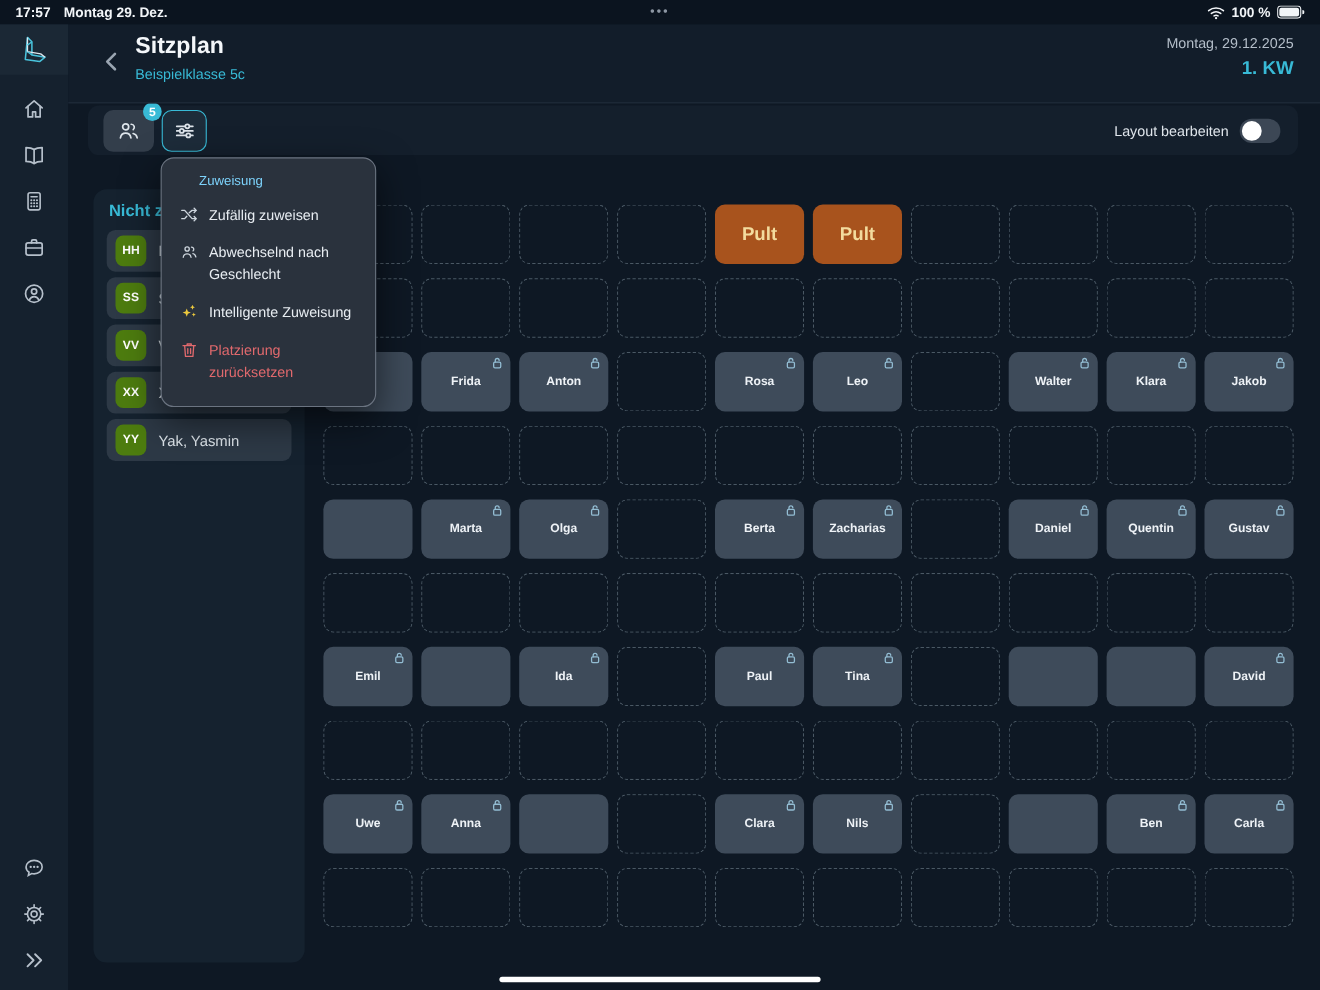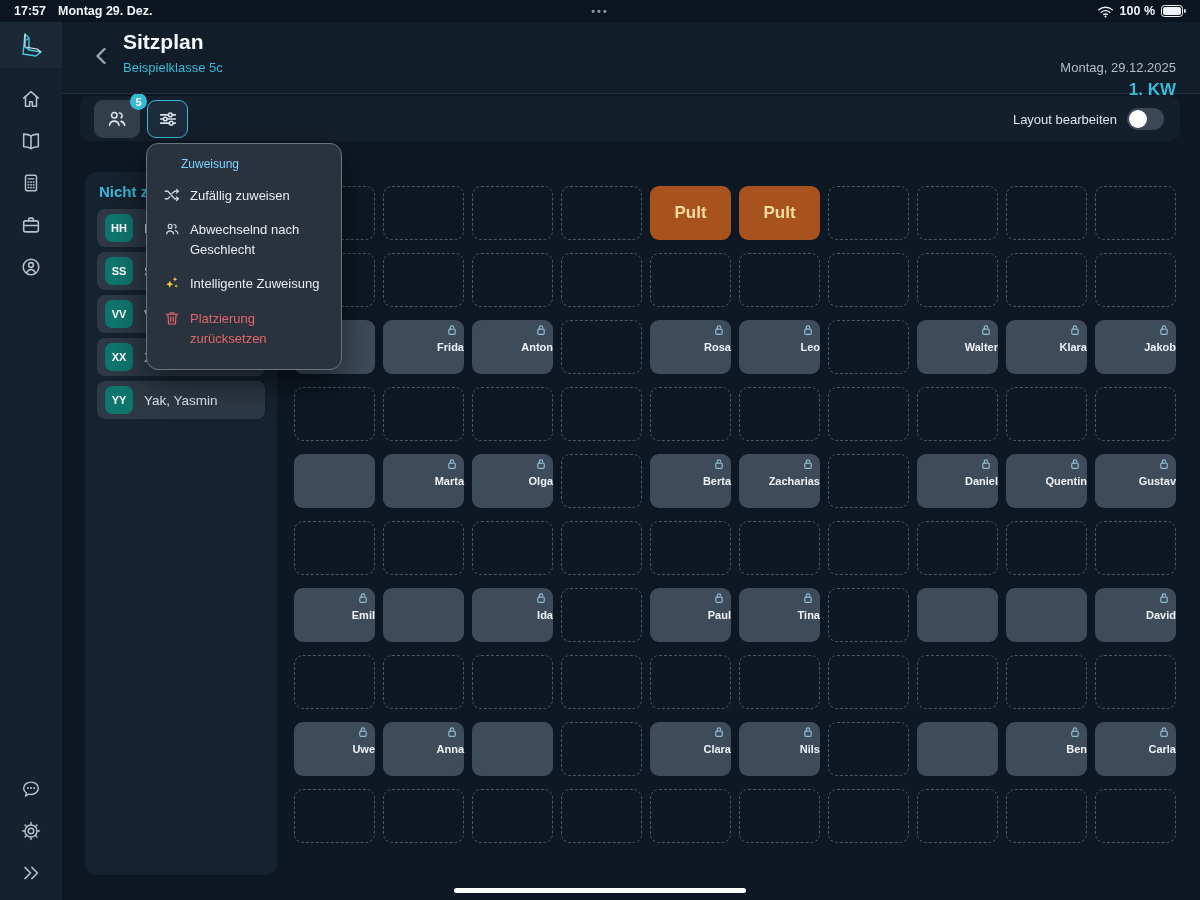--- a/index.html
+++ b/index.html
@@ -25,21 +25,21 @@
   .side-ic { width:22px; height:22px; color:#b6c0cb; cursor:pointer; }
   .side-ic svg { width:22px; height:22px; display:block; }
 
   
   .header { position:absolute; left:62px; top:22px; right:0; height:72px; background:#121d2a;
     border-bottom:1px solid #222e3c; z-index:20; }
   .back-btn { position:absolute; left:28px; top:22px; width:24px; height:24px; color:#9aa5b1; cursor:pointer; }
   .h-title { position:absolute; left:61px; top:8px; font-size:21px; font-weight:bold; color:#f4f7fa; }
   .h-sub { position:absolute; left:61px; top:38px; font-size:13px; color:var(--accent); }
   .h-right { position:absolute; right:24px; top:10px; text-align:right; }
-  .h-date { font-size:13px; color:#b4bec9;margin-top:28px; }
+  .h-date { font-size:13px; color:#b4bec9; }
   .h-week { font-size:17px; font-weight:bold; color:var(--accent); margin-top:5px; }
 
   
   .content { position:absolute; left:62px; top:94px; right:0; bottom:0; background:#0e1824; }
 
   .toolbar { position:absolute; left:18px; top:2px; width:1100px; height:45px; background:#141f2c; border-radius:10px; }
   .tb-btn { position:absolute; top:4px; width:46px; height:38px; border-radius:9px; background:#333e4b;
     display:grid; place-items:center; color:#dde4ea; cursor:pointer; }
   .tb-btn svg { width:22px; height:22px; }
   .tb-btn.people { left:14px; }
@@ -49,31 +49,31 @@
   .toggle-wrap { position:absolute; right:16px; top:12px; display:flex; align-items:center; gap:10px; }
   .toggle-label { font-size:13px; color:#dfe5eb; }
   .toggle { width:37px; height:22px; border-radius:11px; background:#3c4755; position:relative; cursor:pointer; }
   .toggle .knob { position:absolute; left:2px; top:2px; width:18px; height:18px; border-radius:50%; background:#fff; }
 
   
   .panel { position:absolute; left:23px; top:78px; width:192px; height:703px; background:#15222f; border-radius:12px; }
   .panel-heading { position:absolute; left:14px; top:11px; font-size:15px; font-weight:bold; color:var(--accent); white-space:nowrap; overflow:hidden; max-width:170px; }
   .chips { position:absolute; left:12px; top:37px; width:168px; display:flex; flex-direction:column; gap:5px; }
   .chip { height:38px; background:#2d3946; border-radius:8px; display:flex; align-items:center; padding:0 8px; gap:11px; cursor:pointer; overflow:hidden; }
-  .chip .badge { width:28px; height:28px; border-radius:7px; background:#0f766e; color:#fff; font-size:11px; font-weight:bold;
+  .chip .badge { width:28px; height:28px; border-radius:7px; background:#4d7c0f; color:#fff; font-size:11px; font-weight:bold;
     display:grid; place-items:center; flex:0 0 auto; }
   .chip .sname { font-size:13.5px; color:#dde4ea; white-space:nowrap; }
 
   
   .grid { position:absolute; left:232px; top:92px; display:grid; grid-template-columns:repeat(10,81px);
     grid-auto-rows:54px; column-gap:8px; row-gap:13px; }
   .cell { border-radius:9px; position:relative; cursor:pointer; }
   .cell.slot { border:1.7px dashed #4a5864; background:transparent; }
   .cell.seat { background:#3e4b5a; }
-  .seat-name { position:absolute; left:0; right:0; top:50%; transform:translateY(-50%); text-align:right;
+  .seat-name { position:absolute; left:0; right:0; top:50%; transform:translateY(-50%); text-align:center;
     font-size:11px; font-weight:600; color:#eef2f6; }
   .lock { position:absolute; top:3px; right:5px; width:14px; height:14px; color:#93bdd3; }
   .lock svg { width:14px; height:14px; display:block; }
   .cell.desk { background:var(--desk); display:grid; place-items:center; font-size:17px; font-weight:bold; color:#f3dc9e; }
 
   
   .menu { position:absolute; left:146px; top:143px; width:196px; background:#2a323d; border:1px solid #6b7481;
     border-radius:12px; padding:11px 0 13px; box-shadow:0 12px 34px rgba(0,0,0,.55); z-index:50; }
   .menu-title { padding:2px 16px 8px 34px; font-size:12px; color:#7dd3fc; }
   .menu-item { display:flex; align-items:flex-start; gap:9px; padding:7px 14px 7px 16px; cursor:pointer; }

